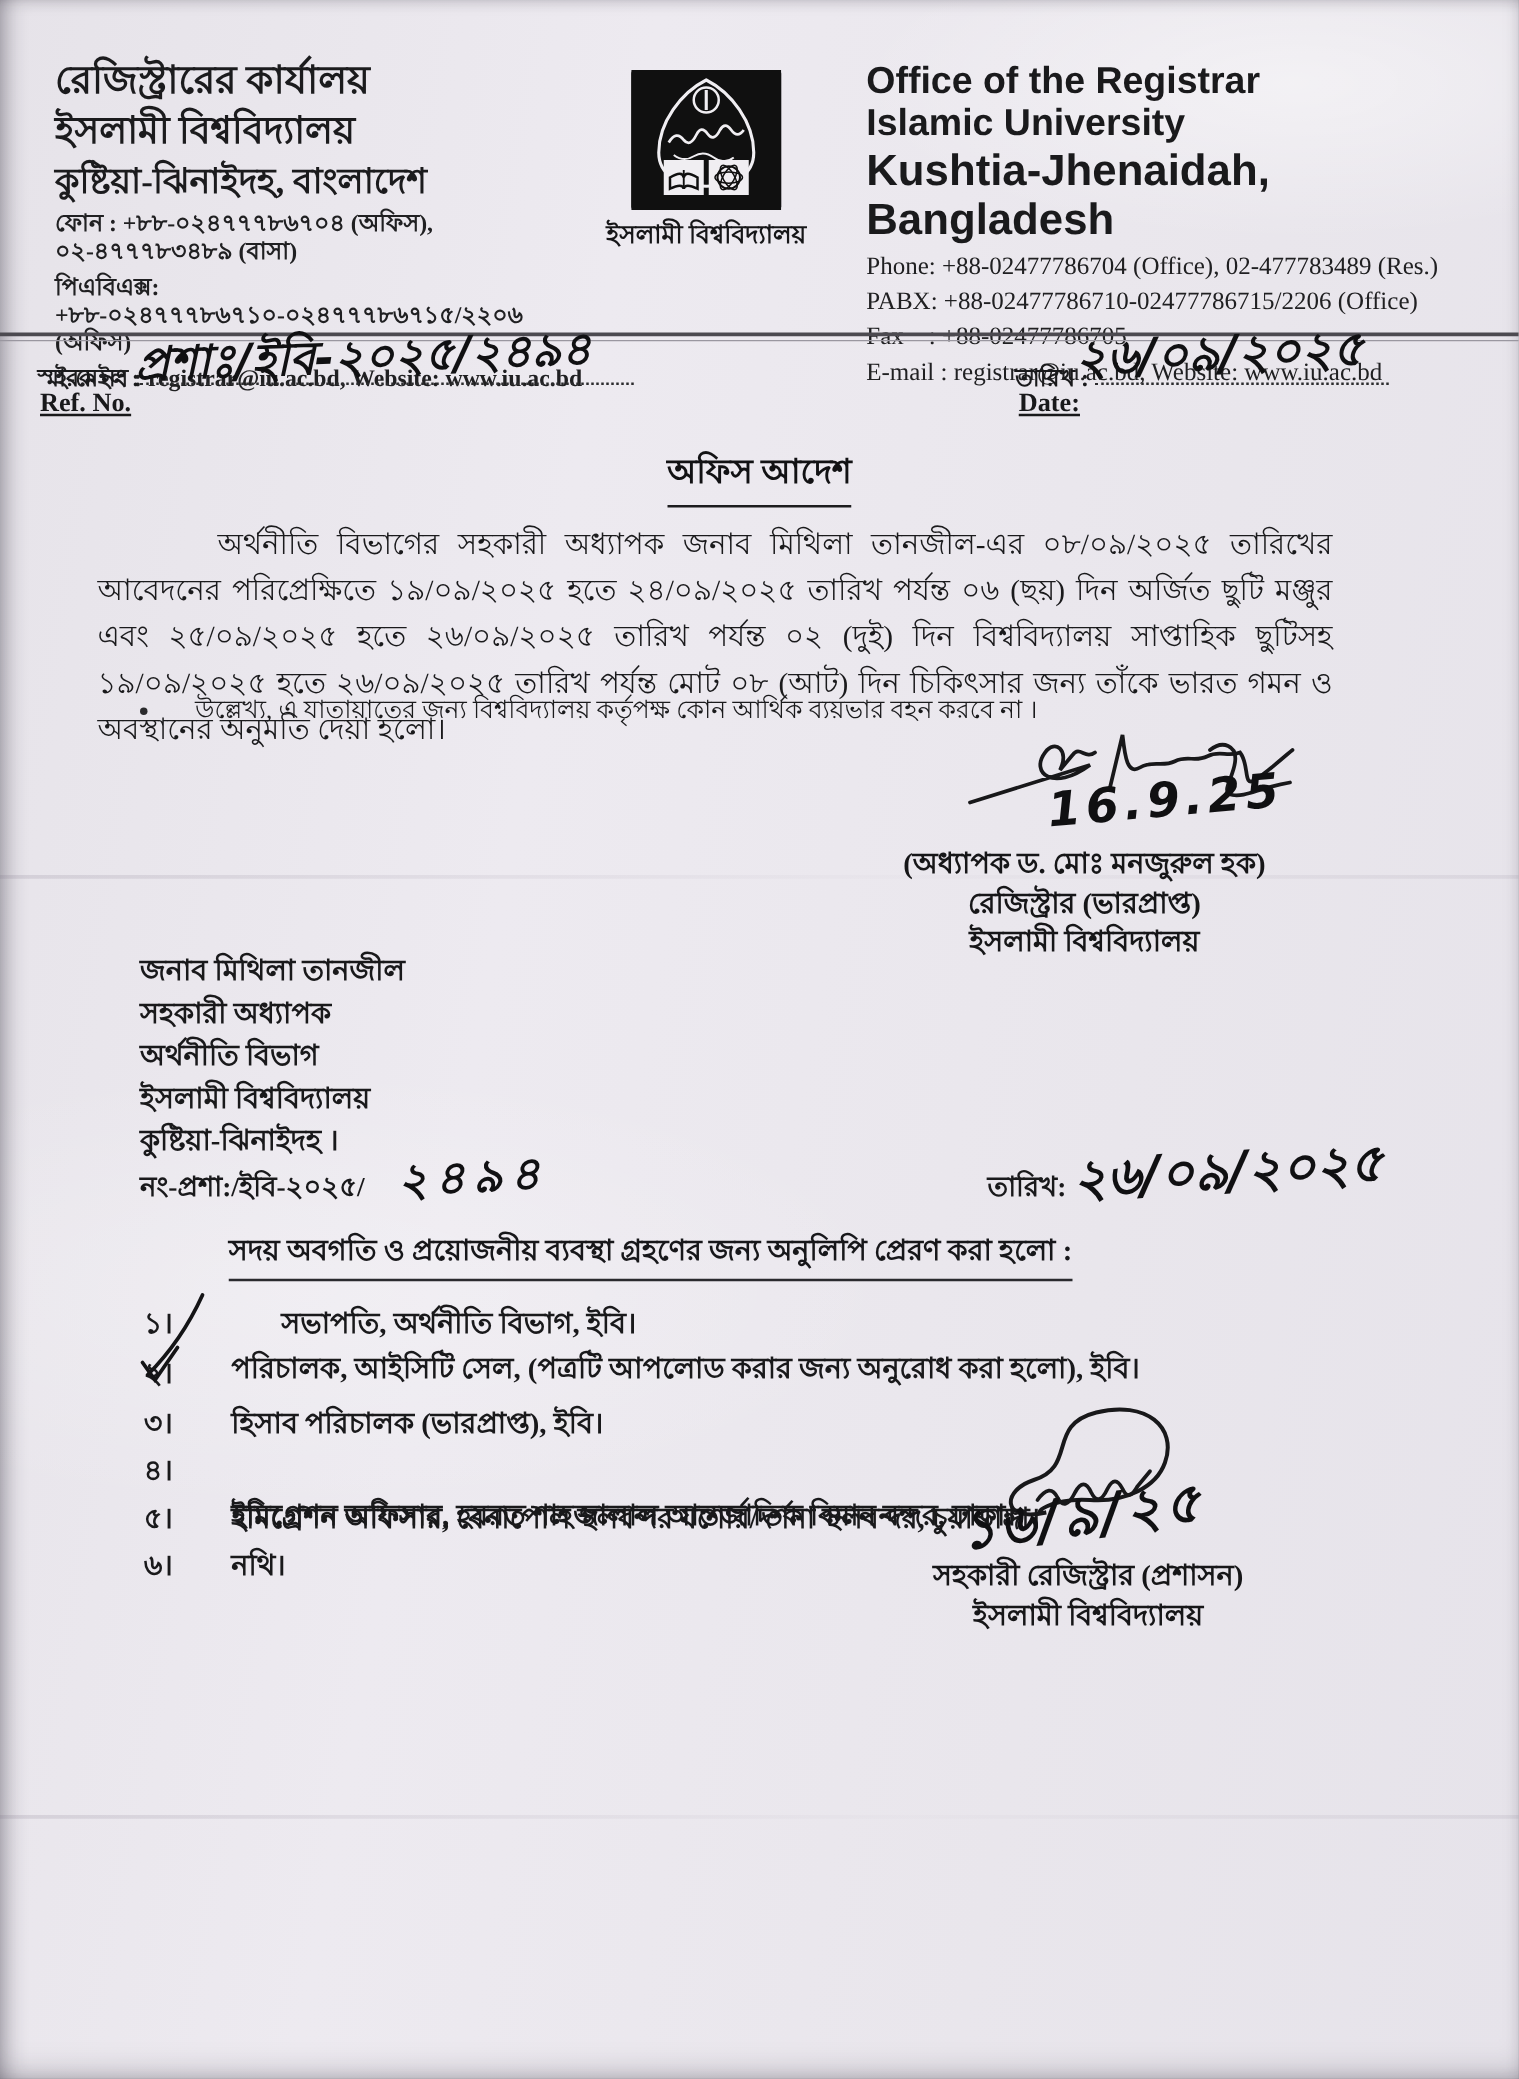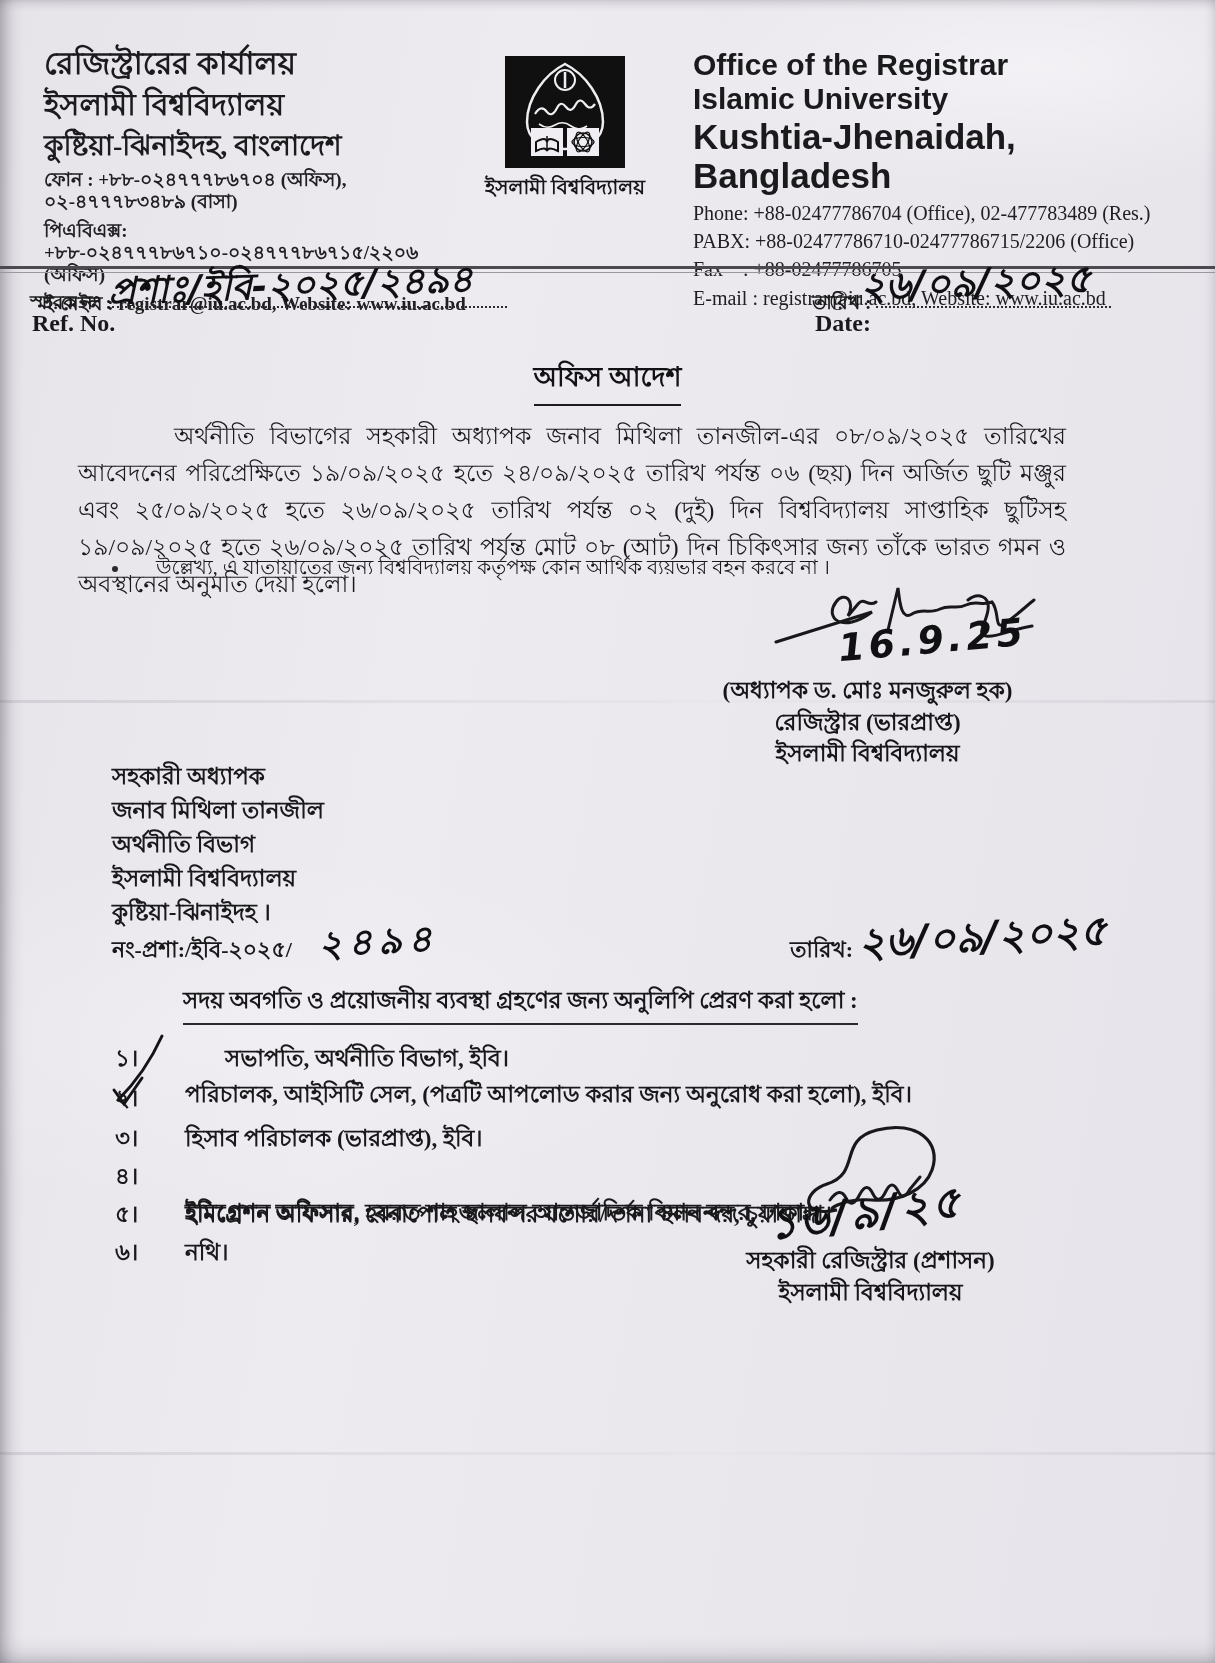--- a/index.html
+++ b/index.html
@@ -29,21 +29,21 @@
   .hdr-left .l3{font-size:28px;font-weight:bold;margin-top:8px;}
   .hdr-left .detail{font-size:19px;font-weight:600;margin-top:7px;color:#202022;}
   .logo-box{left:505px;top:56px;width:120px;height:112px;background:#101010;border-radius:3px;}
   .logo-caption{left:480px;top:172px;width:170px;text-align:center;font-size:20px;font-weight:bold;color:#161618;}
   .hdr-right{left:693px;top:48px;width:505px;line-height:1.12;}
   .hdr-right .l1,.hdr-right .l2{font-family:"Liberation Sans",sans-serif;font-size:30px;font-weight:bold;color:#1a1a1c;}
   .hdr-right .l3{font-family:"Liberation Sans",sans-serif;font-size:35px;font-weight:bold;color:#1a1a1c;margin-top:2px;}
   .hdr-right .detail{font-size:20px;margin-top:6px;color:#202022;}
   .rule{left:0;top:266px;width:1215px;height:3px;border-top:3px solid #4c4a50;border-bottom:1px solid #9a97a0;}
   .small-label{font-size:19px;font-weight:bold;color:#19191b;}
-  .en-label{font-size:24px;font-weight:600;color:#19191b;}
+  .en-label{font-size:21px;font-weight:600;color:#19191b;text-decoration:underline;}
   .dotted{border-bottom:2.5px dotted #2c2c2e;height:0;}
   .hw{font-family:"DejaVu Sans",sans-serif;font-style:italic;font-weight:bold;color:#101012;white-space:nowrap;}
   .title-wrap{left:0;top:356px;width:1215px;text-align:center;}
   .title-text{display:inline-block;font-size:27px;font-weight:bold;color:#121214;border-bottom:2.5px solid #1c1c1e;padding-bottom:3px;}
   .para{left:78px;top:418px;width:988px;font-size:23.5px;line-height:37px;text-align:justify;text-indent:96px;color:#1a1a1c;font-weight:500;}
   .note-dot{left:112px;top:566px;width:6px;height:6px;border-radius:50%;background:#2a2a2c;}
   .note{left:156px;top:552px;width:860px;font-size:20px;color:#1a1a1c;font-weight:500;}
   .sig-svg{overflow:visible;}
   .sig1-block{left:700px;width:335px;text-align:center;font-weight:600;color:#161618;}
   .addr{left:112px;width:420px;font-size:23px;font-weight:600;color:#19191b;line-height:34px;}
@@ -131,22 +131,22 @@
              M116,52 L126,10 C128,28 130,42 140,36 C150,30 158,36 168,31 C178,26 184,32 194,27
              C204,22 210,28 220,24 C228,34 222,52 232,46 C244,38 252,30 262,22" fill="none" stroke="#18181a" stroke-width="3" stroke-linecap="round"></path>
     <path d="M196,22 C206,14 218,18 216,32 C214,46 204,56 214,58 C224,60 236,52 260,48" fill="none" stroke="#18181a" stroke-width="3" stroke-linecap="round"></path>
   </svg>
   <div class="abs hw" style="left:838px;top:618px;font-size:38px;transform:rotate(-5deg);letter-spacing:4px;">16.9.25</div>
   <div class="abs sig1-block" style="top:672px;font-size:23px;">(অধ্যাপক ড. মোঃ মনজুরুল হক)</div>
   <div class="abs sig1-block" style="top:704px;font-size:23px;">রেজিস্ট্রার (ভারপ্রাপ্ত)</div>
   <div class="abs sig1-block" style="top:735px;font-size:23px;">ইসলামী বিশ্ববিদ্যালয়</div>
 
   <div class="abs addr" style="top:760px;">
+    <div>জনাব মিথিলা তানজীল</div>
     <div>সহকারী অধ্যাপক</div>
-    <div>জনাব মিথিলা তানজীল</div>
     <div>অর্থনীতি বিভাগ</div>
     <div>ইসলামী বিশ্ববিদ্যালয়</div>
     <div>কুষ্টিয়া-ঝিনাইদহ ।</div>
   </div>
 
   <div class="abs memo-label" style="left:112px;top:932px;">নং-প্রশা:/ইবি-২০২৫/</div>
   <div class="abs hw" style="left:318px;top:912px;font-size:37px;transform:rotate(-3deg);letter-spacing:6px;">২৪৯৪</div>
   <div class="abs memo-label" style="left:790px;top:932px;">তারিখ:</div>
   <div class="abs hw" style="left:858px;top:904px;font-size:42px;transform:rotate(-3deg);">২৬/০৯/২০২৫</div>
 

